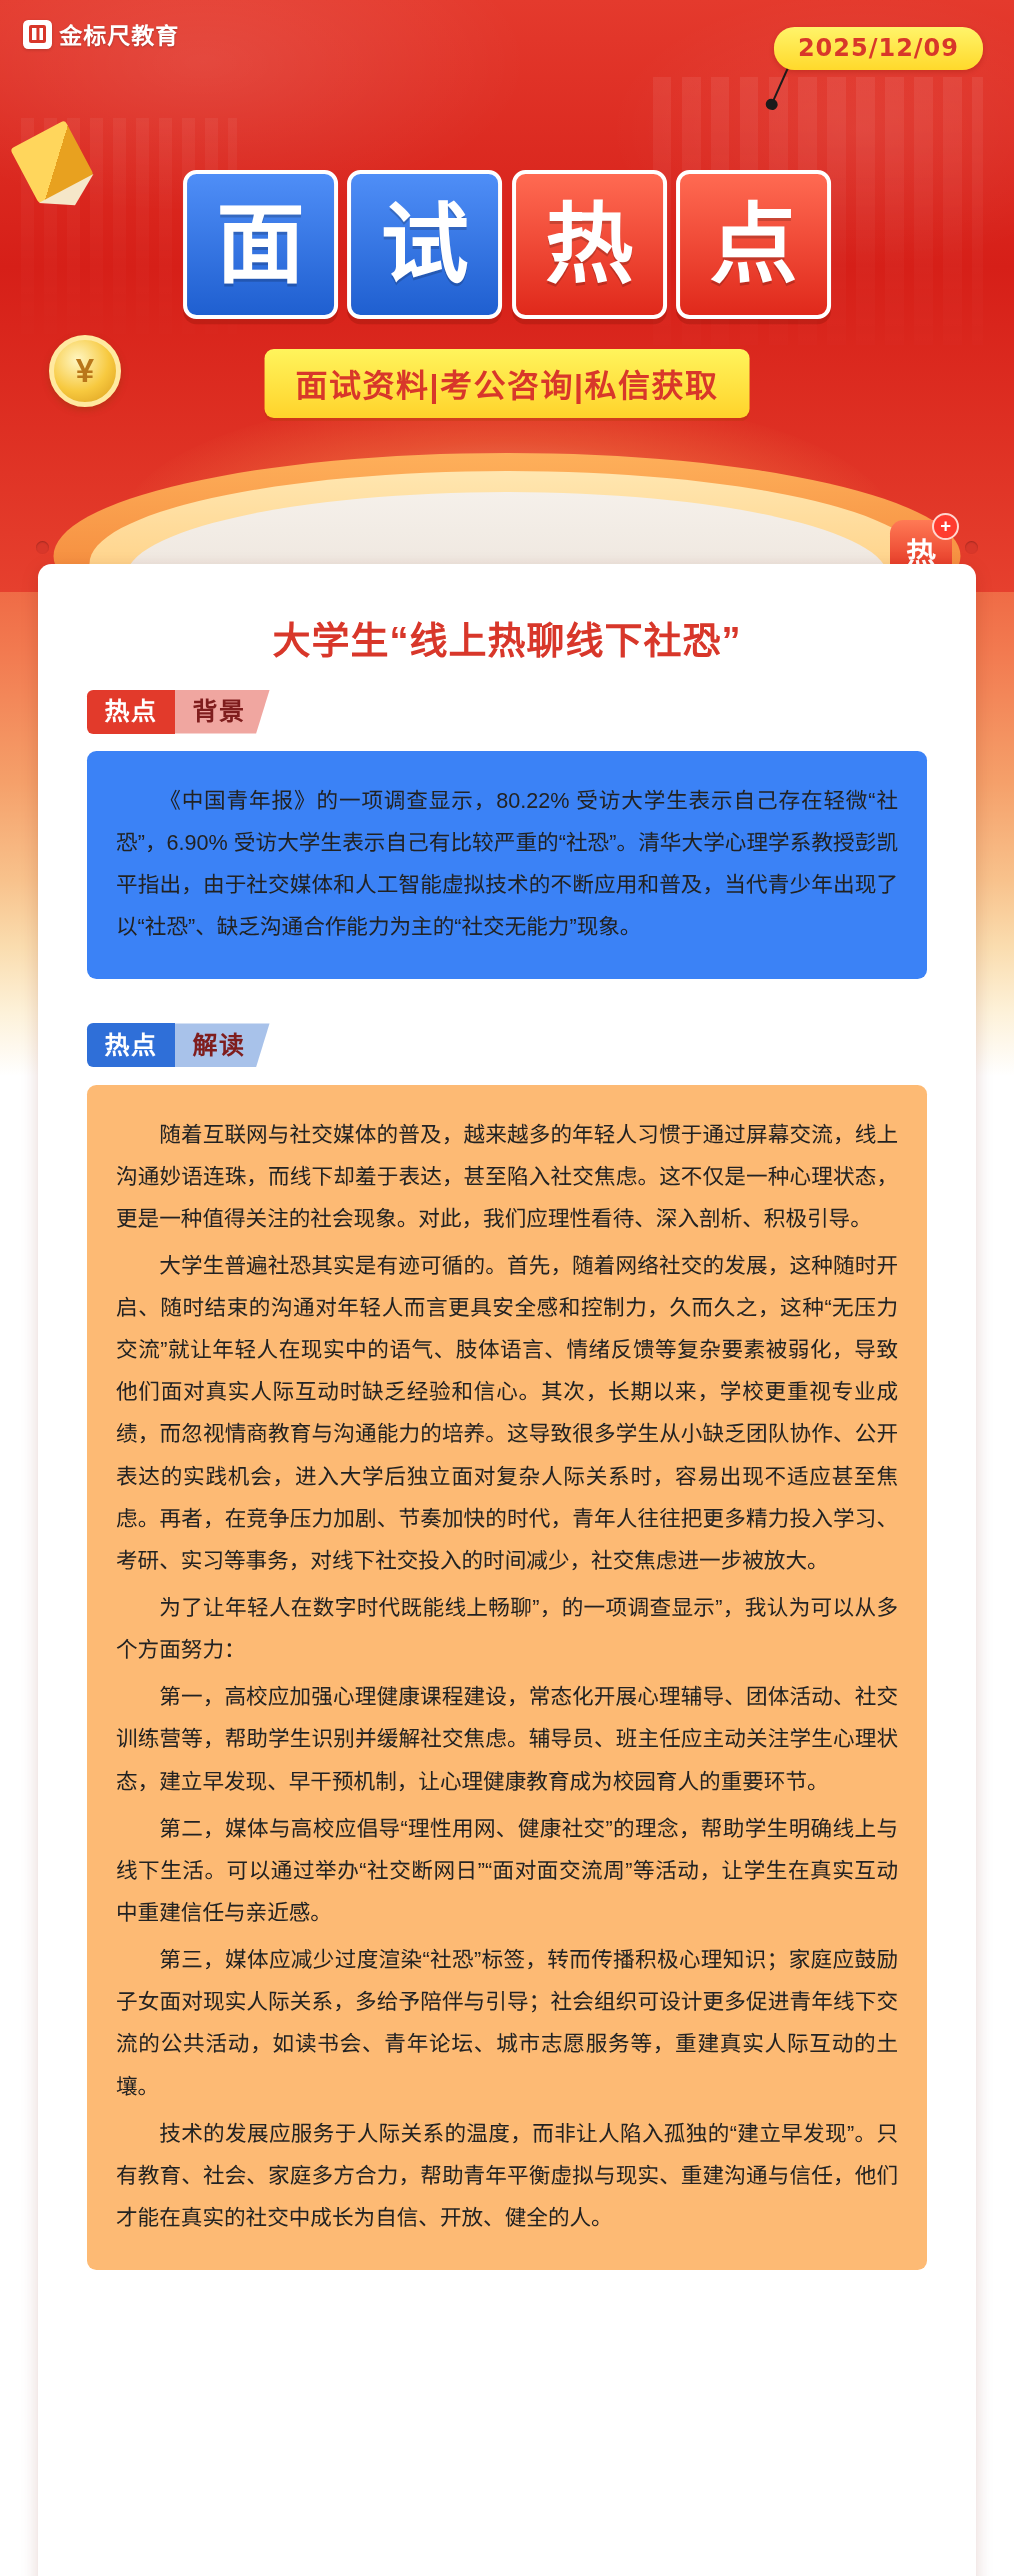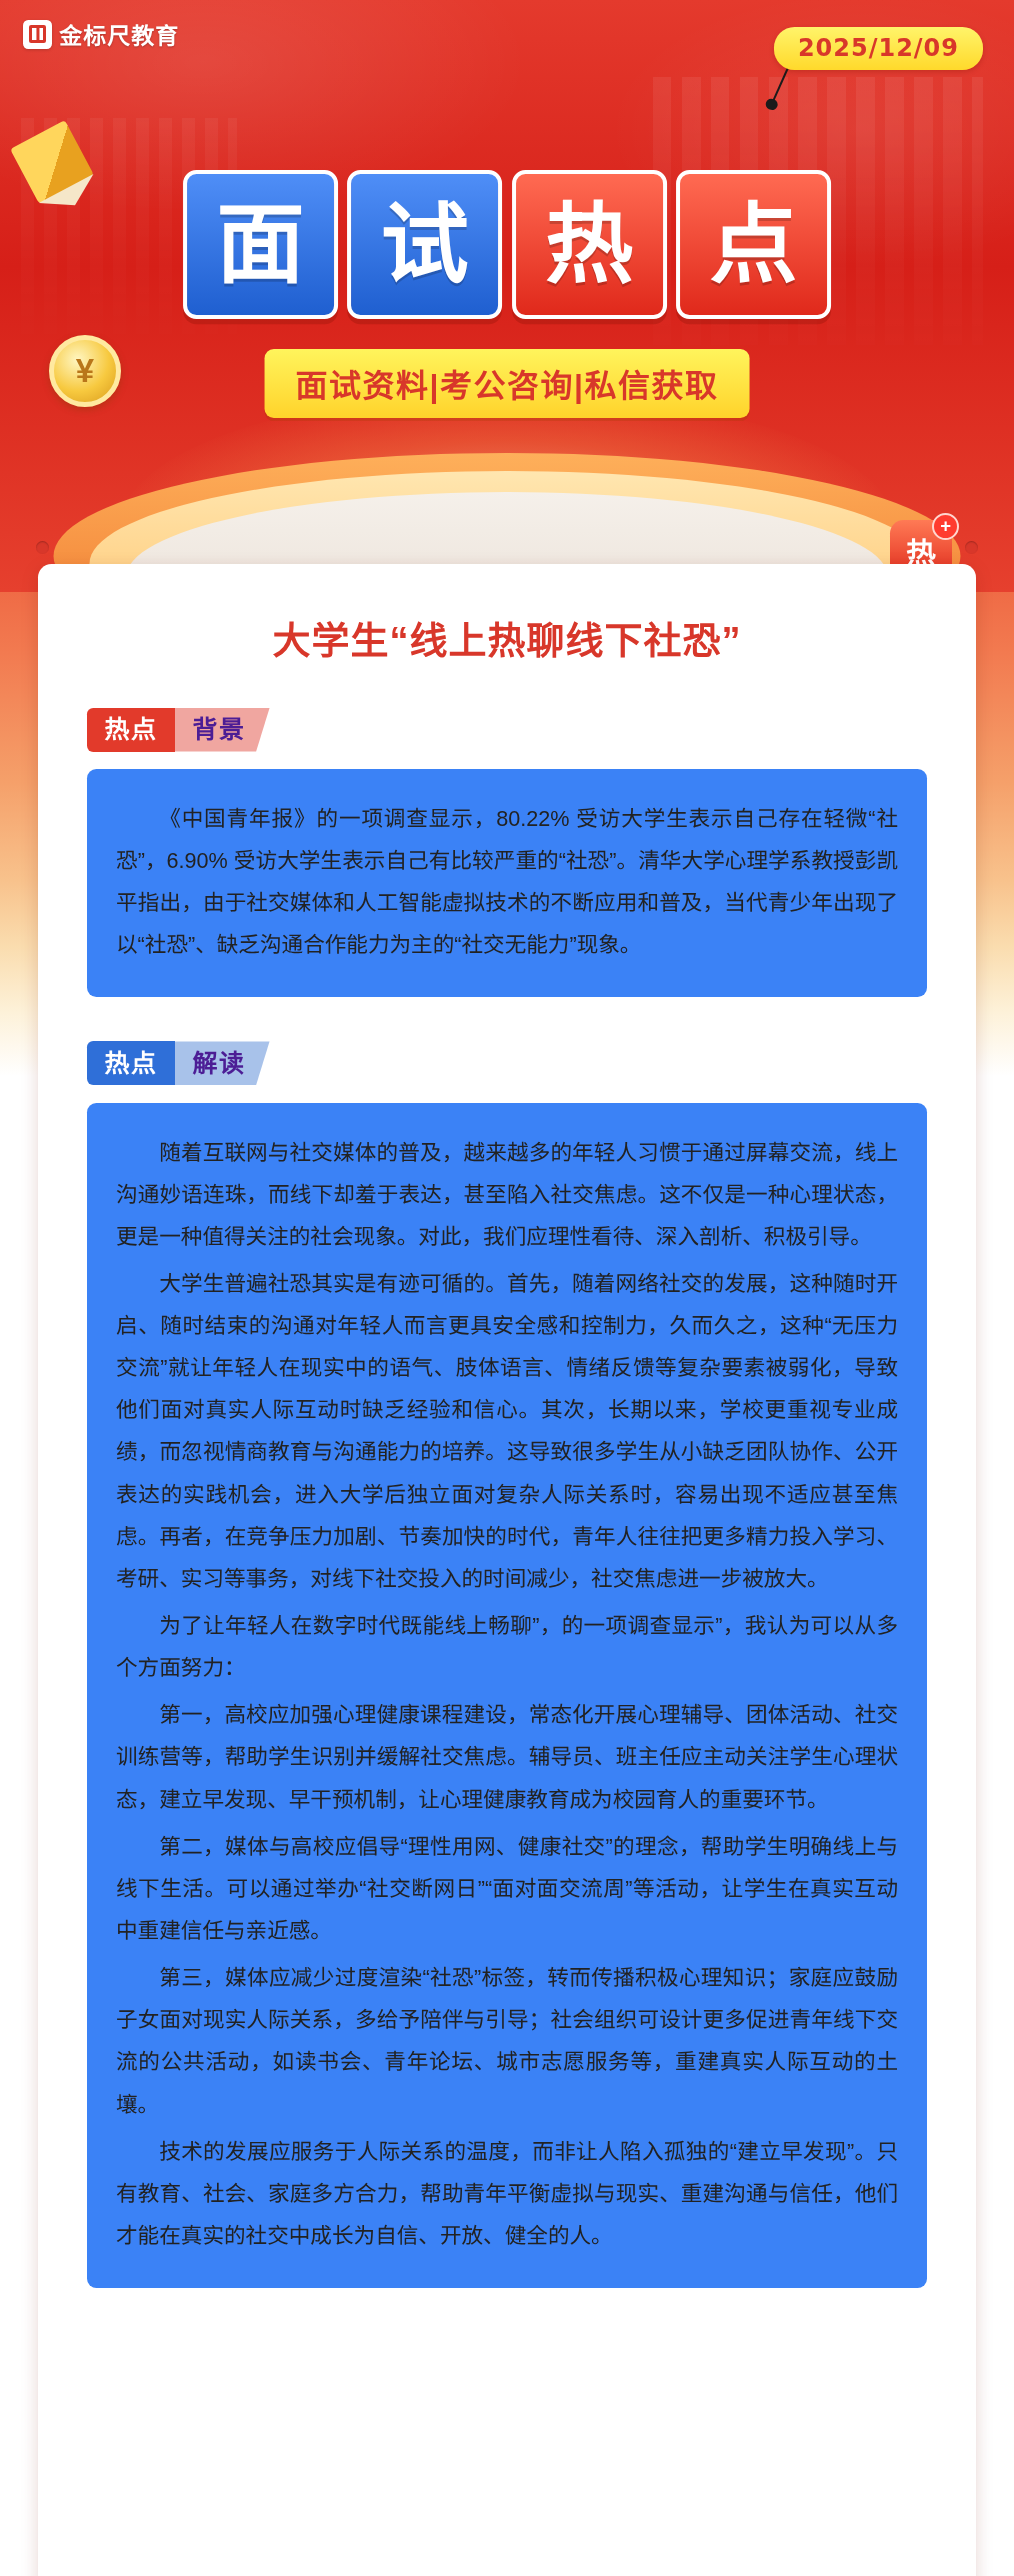--- a/index.html
+++ b/index.html
@@ -151,44 +151,44 @@
 
   
   .card {
     position: absolute; left: 50%; transform: translateX(-50%); top: 564px;
     width: 938px; min-height: 2550px; background: #ffffff; border-radius: 13.4px;
     box-shadow: 0 5.2px 17.5px rgba(120,20,10,.18);
     padding: 46px 49px 57px 49px; z-index: 8;
   }
   .doc-title {
     color: #d8372a; font-size: 38px; font-weight: bold; text-align: center;
-    letter-spacing: 1px; margin-bottom: 43px;
+    letter-spacing: 1px; margin-bottom: 25px;
   }
 
   .sec-head { display: flex; align-items: stretch; margin: 0 0 17.5px 0; position: relative; }
   .sec-head .tag {
     color: #ffffff; font-size: 25px; font-weight: bold; letter-spacing: 1.5px;
     padding: 9.3px 17.5px; border-radius: 6.2px 0 0 6.2px; line-height: 1;
     display: flex; align-items: center;
   }
   .sec-head .tag2 {
-    color: #4c1d95; font-size: 25px; font-weight: bold; letter-spacing: 1.5px;
+    color: #7f1d1d; font-size: 25px; font-weight: bold; letter-spacing: 1.5px;
     padding: 9.3px 24px 9.3px 17.5px; line-height: 1; display: flex; align-items: center;
     clip-path: polygon(0 0, 100% 0, calc(100% - 13.4px) 100%, 0 100%);
   }
   .red .tag  { background: #e23a2b; }
   .red .tag2 { background: #f0a6a0; }
   .blue .tag  { background: #2f6fd8; }
   .blue .tag2 { background: #a8c2ea; }
 
   .panel {
     border-radius: 9.3px; padding: 29px 29px 31px 29px; margin-bottom: 44px;
   }
   .panel-pink { background: #3b82f6; }
-  .panel-blue { background: #3b82f6; }
+  .panel-blue { background: #fdba74; }
 
   p.body {
     font-size: 21.6px; line-height: 1.95; color: #222222; text-indent: 2em;
     text-align: justify; margin-bottom: 5.2px;
     font-family: "Liberation Sans", "DejaVu Sans", sans-serif;
   }
   p.body:last-child { margin-bottom: 0; }
 </style>
 </head>
 <body>

